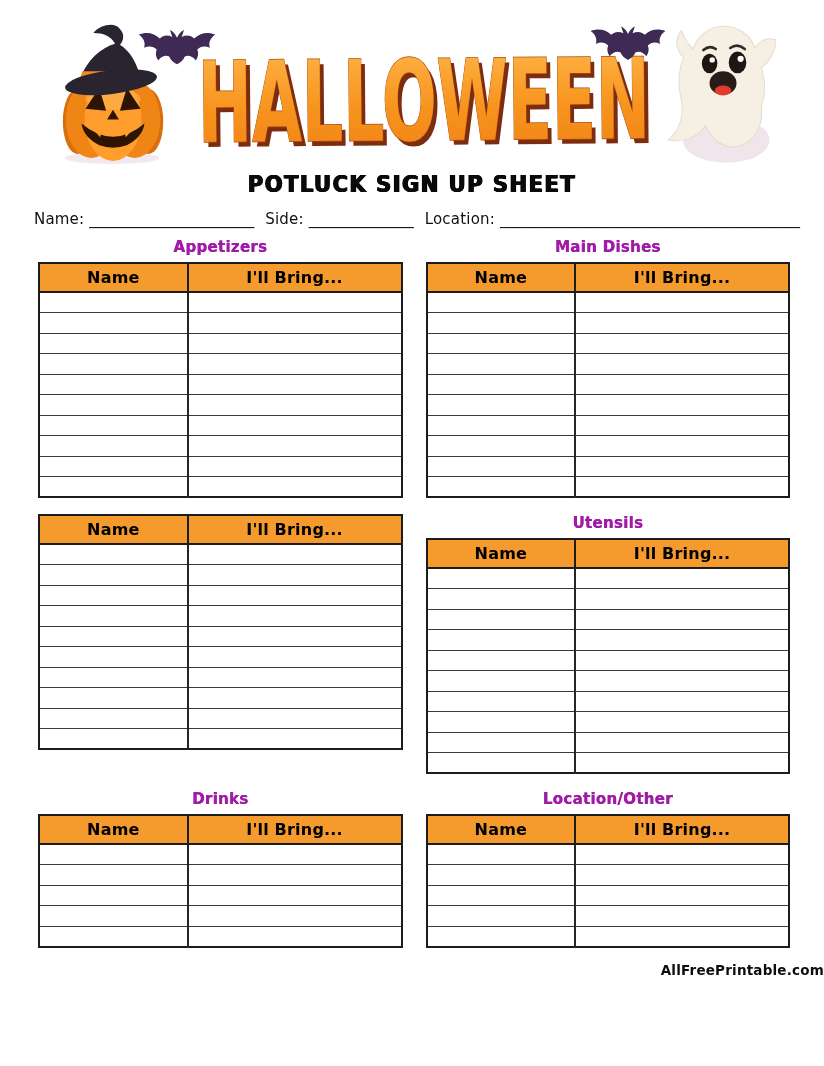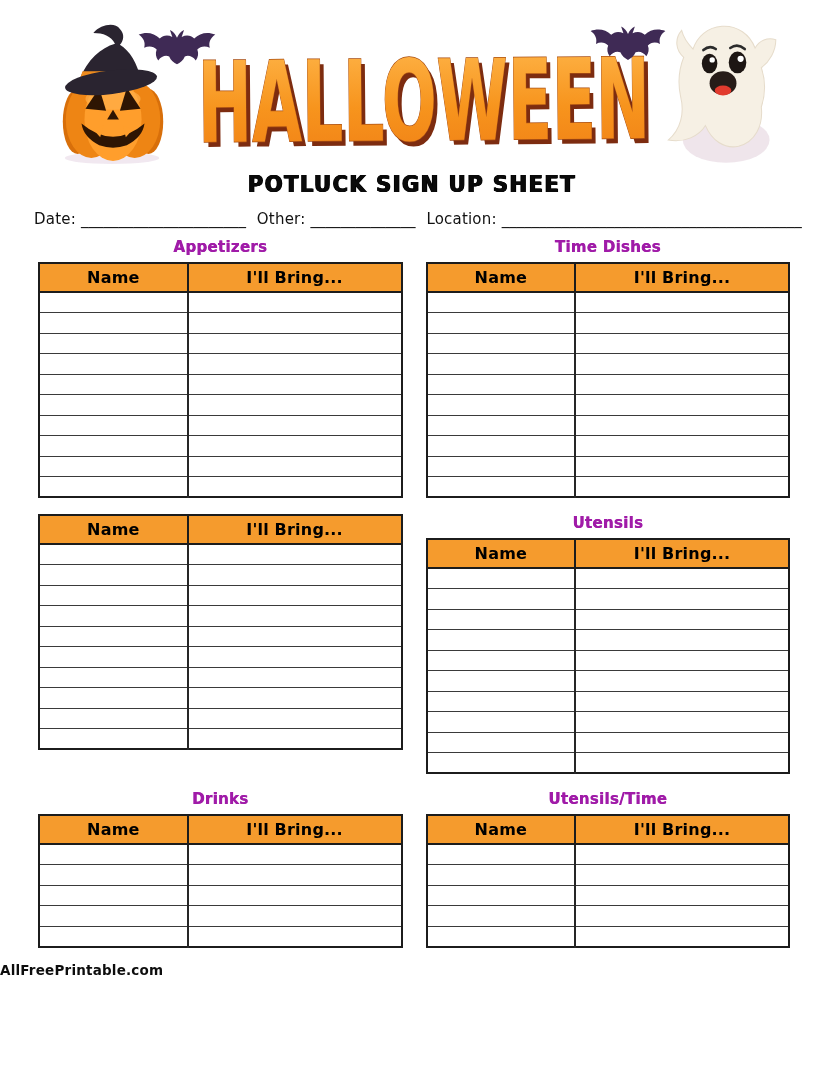--- a/index.html
+++ b/index.html
@@ -39,21 +39,21 @@
   table.sheet-table { width:100%; border-collapse:collapse; table-layout:fixed;
                       border:2.5px solid #1c1c1c; background:#fff; }
   table.sheet-table th { background:var(--header-orange,#F59B2D); color:#000000;
                          font-size:16px; font-weight:bold; height:29px;
                          border:2.5px solid #1c1c1c; letter-spacing:0.2px; }
   table.sheet-table td { height:20.5px; border:1.5px solid #3a3a3a; }
   table.sheet-table td:first-child, table.sheet-table th:first-child { width:41%; }
   table.sheet-table tr > td:first-child { border-right:2px solid #262626; }
 
   
-  .footer { margin-top:14px; text-align:left; font-size:13.5px; font-weight:bold;
+  .footer { margin-top:14px; text-align:right; font-size:13.5px; font-weight:bold;
             color:#0d0d0d; letter-spacing:0.2px; }
 </style>
 </head>
 <body>
 
 <div class="page">
 
   <div class="banner">
 
     <svg class="pumpkin-svg" viewBox="0 0 130 148">
@@ -107,23 +107,23 @@
       <circle cx="50.5" cy="40.5" r="2.6" fill="#fff"></circle>
       <circle cx="78" cy="39.5" r="3" fill="#fff"></circle>
       <ellipse cx="61" cy="63" rx="13" ry="11.5" fill="#271c18"></ellipse>
       <ellipse cx="61" cy="70" rx="8" ry="4.8" fill="#e23b2e"></ellipse>
     </svg>
   </div>
 
   <div class="subtitle">POTLUCK SIGN UP SHEET</div>
 
   <div class="info-line">
-    <span class="lbl">Date:</span>
+    <span class="lbl">Name:</span>
     <span class="fill">______________________</span><span class="info-gap"></span>
-    <span class="lbl">Other:</span>
+    <span class="lbl">Side:</span>
     <span class="fill">______________</span><span class="info-gap"></span>
     <span class="lbl">Location:</span>
     <span class="fill">________________________________________</span>
   </div>
 
   <div class="tables-grid">
       <div>
         <div class="section-title">Appetizers</div>
         <table class="sheet-table">
           <thead>
@@ -170,21 +170,21 @@
               <td></td>
             </tr>
             <tr>
               <td></td>
               <td></td>
             </tr>
           </tbody>
         </table>
       </div>
       <div>
-        <div class="section-title">Time Dishes</div>
+        <div class="section-title">Main Dishes</div>
         <table class="sheet-table">
           <thead>
             <tr>
               <th>Name</th>
               <th>I'll Bring...</th>
             </tr>
           </thead>
           <tbody>
             <tr>
               <td></td>
@@ -361,21 +361,21 @@
               <td></td>
             </tr>
             <tr>
               <td></td>
               <td></td>
             </tr>
           </tbody>
         </table>
       </div>
       <div>
-        <div class="section-title">Utensils/Time</div>
+        <div class="section-title">Location/Other</div>
         <table class="sheet-table">
           <thead>
             <tr>
               <th>Name</th>
               <th>I'll Bring...</th>
             </tr>
           </thead>
           <tbody>
             <tr>
               <td></td>

